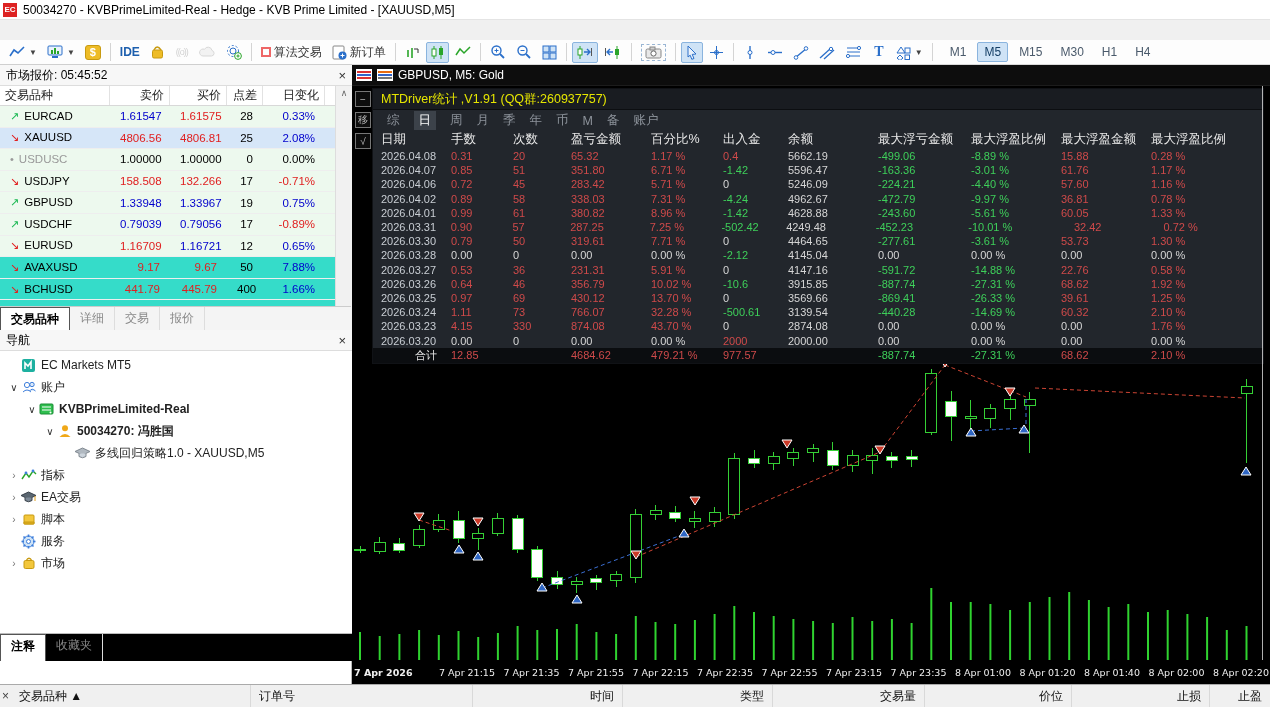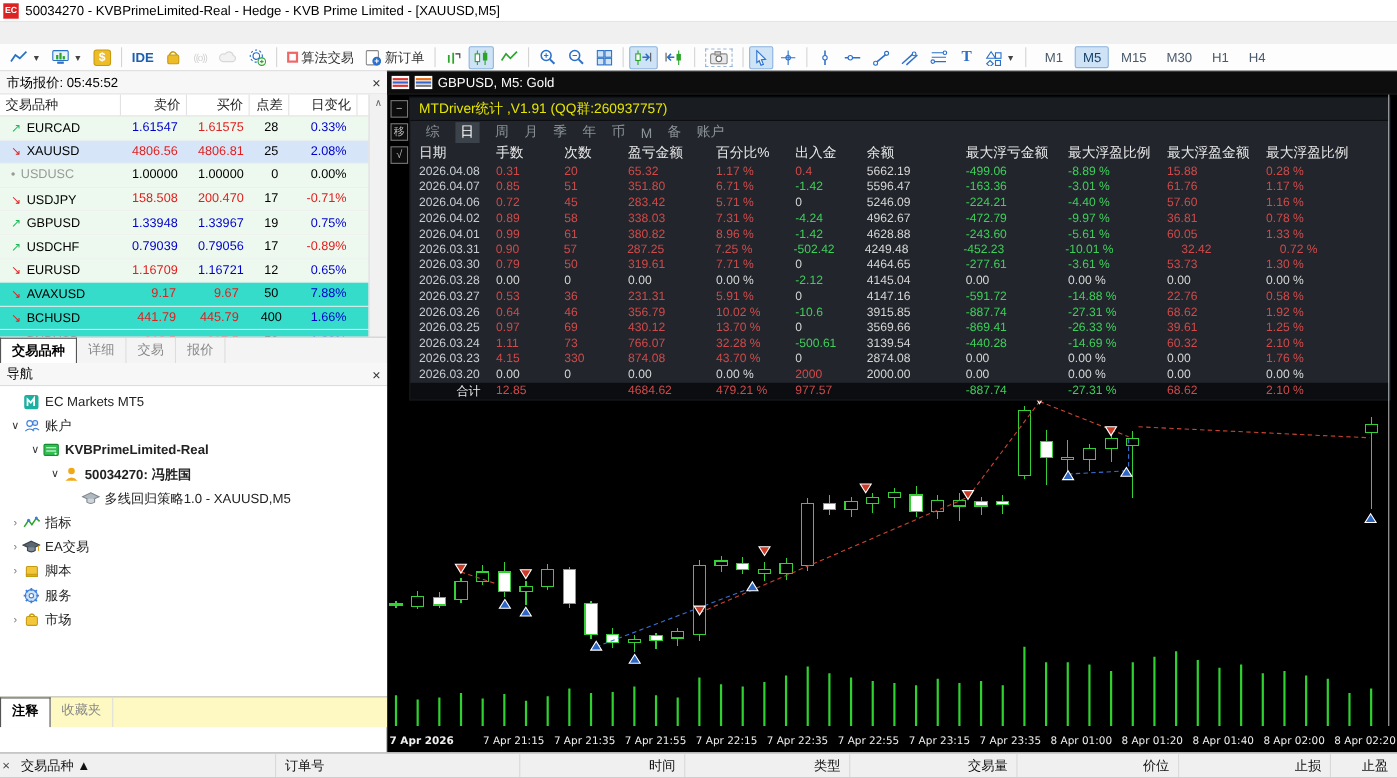--- a/index.html
+++ b/index.html
@@ -49,21 +49,21 @@
     display:flex; flex-direction:column; justify-content:space-between; align-items:center; color:#666; font-size:9px; padding:2px 0;}
   .mwtabs { position:absolute; left:0; bottom:0; width:100%; height:24px; background:#f4f4f4; border-top:1px solid #ccc;
     display:flex; align-items:flex-start; }
   .mtab { padding:3px 10px; color:#888; border-right:1px solid #ddd; font-size:12px; height:100%;}
   .mtab.active { background:#fff; color:#000; border:1px solid #555; border-bottom:none; font-weight:bold;}
   .navpanel { position:absolute; left:0; top:265px; width:352px; bottom:51px; background:#fff; }
   .navitem { display:flex; align-items:center; height:22px; font-size:12px; color:#222; }
   .navitem b { font-weight:bold; }
   .arrowglyph { width:12px; text-align:center; color:#777; font-size:10px; }
   .navicon { width:17px; height:15px; margin-right:4px; display:flex; align-items:center; justify-content:center;}
-  .navtabs { position:absolute; left:0; bottom:23px; width:352px; height:28px; background:#fef9c3; border-top:1px solid #bbb;
+  .navtabs { position:absolute; left:0; bottom:23px; width:352px; height:28px; background:#000000; border-top:1px solid #bbb;
     display:flex; align-items:flex-start;}
   
   .chartwin { position:absolute; left:352px; top:64px; width:918px; height:620px; background:#000; border-top:1px solid #d9d9d9;}
   .ctitle { position:absolute; left:0; top:0; width:100%; height:21px; background:#0d0d0d; display:flex;
     align-items:center; gap:5px; padding-left:4px; color:#fff; font-size:12px; border-bottom:1px solid #1c1c1c;}
   .cwicon { width:16px; height:12px; background:#fff; display:flex; flex-direction:column; justify-content:space-evenly; padding:1px;}
   .cwicon i { display:block; height:2px; }
   #chartsvg { position:absolute; left:0; top:21px; }
   .sidebtns { position:absolute; left:3px; top:26px; width:17px; display:flex; flex-direction:column; gap:5px; z-index:7;}
   .sbtn { width:16px; height:16px; border:1px solid #777; color:#bbb; background:#0d0d0d; font-size:10px;
@@ -392,21 +392,21 @@
           <div class="mwrow" style="background: rgb(237, 249, 238);">
             <div class="mwc0"><span style="margin-right:5px;font-size:11px;"><span style="color:#999">•</span></span><span style="color:#999">USDUSC</span></div>
             <div class="mwc1" style="color:#000">1.00000</div>
             <div class="mwc2" style="color:#000">1.00000</div>
             <div class="mwc3" style="color:#000">0</div>
             <div class="mwc4" style="color:#000">0.00%</div>
           </div>
           <div class="mwrow" style="background: rgb(237, 249, 238);">
             <div class="mwc0"><span style="margin-right:5px;font-size:11px;"><span style="color:#e02020">↘</span></span><span style="color:#000">USDJPY</span></div>
             <div class="mwc1" style="color:#e02020">158.508</div>
-            <div class="mwc2" style="color:#e02020">200.470</div>
+            <div class="mwc2" style="color:#e02020">132.266</div>
             <div class="mwc3" style="color:#000">17</div>
             <div class="mwc4" style="color:#e02020">-0.71%</div>
           </div>
           <div class="mwrow" style="background: rgb(237, 249, 238);">
             <div class="mwc0"><span style="margin-right:5px;font-size:11px;"><span style="color:#1db954">↗</span></span><span style="color:#000">GBPUSD</span></div>
             <div class="mwc1" style="color:#0000cc">1.33948</div>
             <div class="mwc2" style="color:#0000cc">1.33967</div>
             <div class="mwc3" style="color:#000">19</div>
             <div class="mwc4" style="color:#0000cc">0.75%</div>
           </div>

